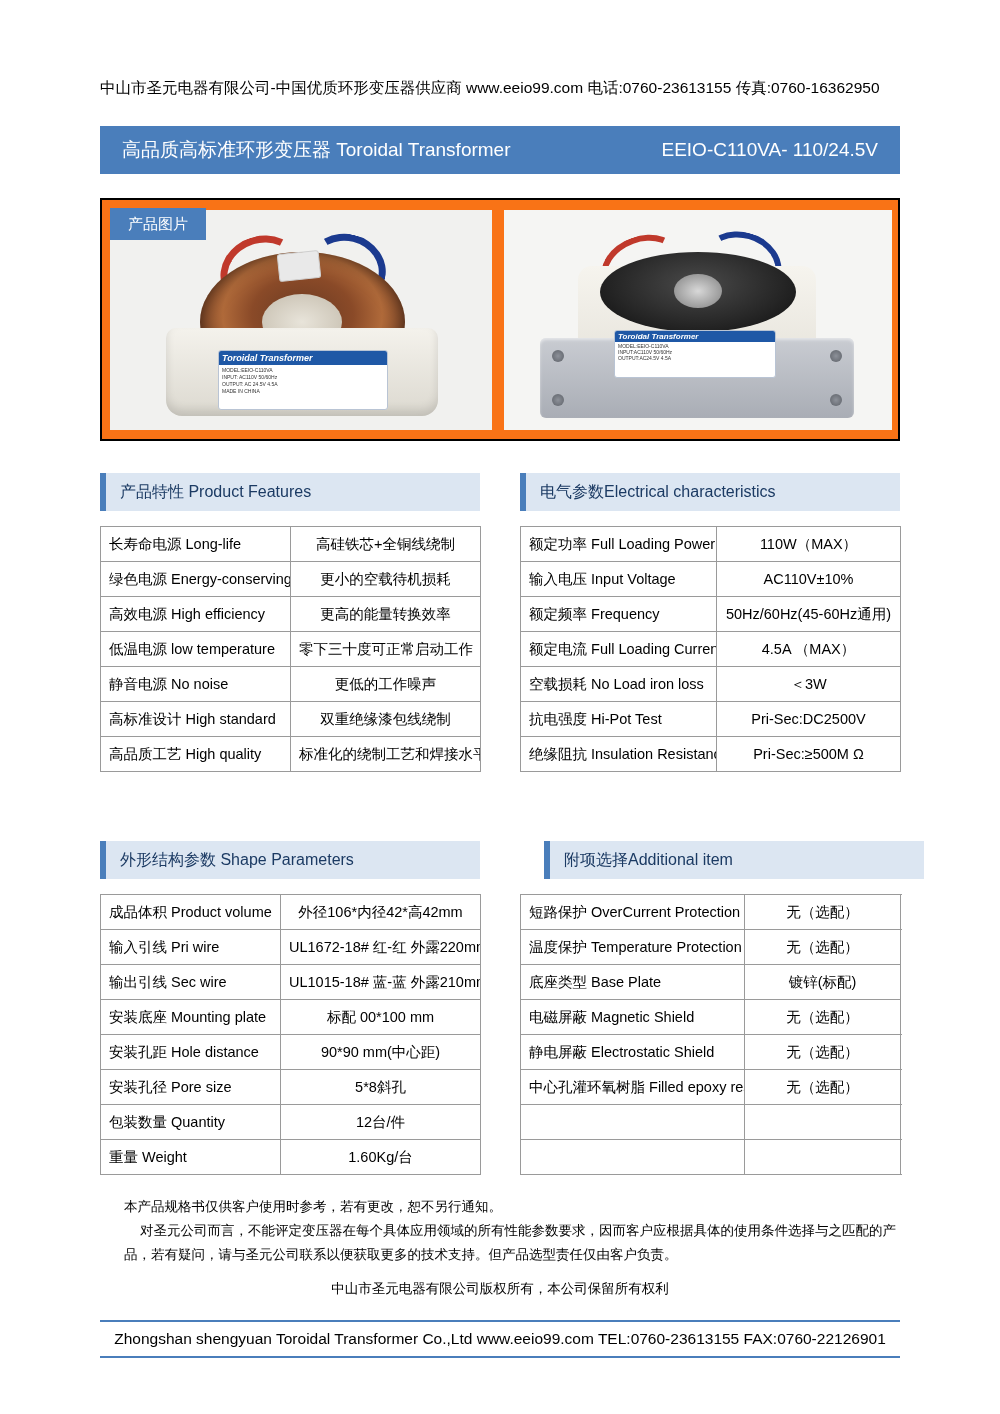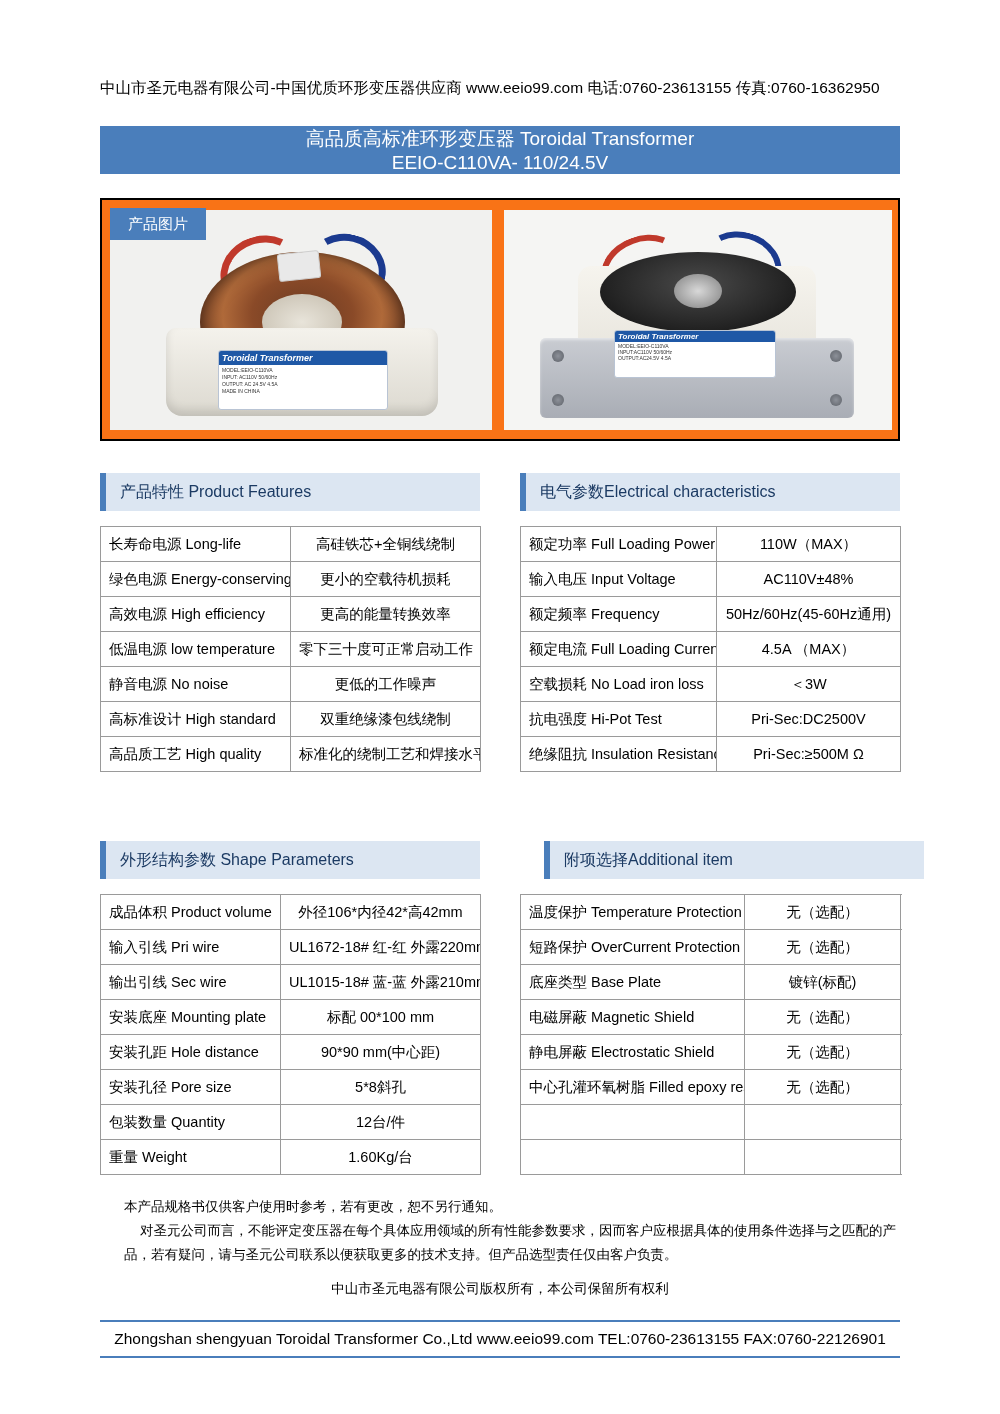--- a/index.html
+++ b/index.html
@@ -40,21 +40,20 @@
     top: 126px;
     width: 800px;
     height: 48px;
     background: #4a7ebb;
     display: flex;
     align-items: center;
     justify-content: space-between;
     box-sizing: border-box;
     padding: 0 22px;
     color: #ffffff;
-    flex-direction: column;
   }
   .title-bar .t-left {
     font-size: 19px;
   }
   .title-bar .t-right {
     font-size: 19px;
   }
 
   
   .photo-box {
@@ -392,21 +391,21 @@
         <col style="width:196px">
         <col style="width:184px">
       </colgroup>
     <tbody>
         <tr>
           <td class="k">额定功率  Full Loading Power</td>
           <td class="v">110W（MAX）</td>
         </tr>
         <tr>
           <td class="k">输入电压  Input Voltage</td>
-          <td class="v">AC110V±48%</td>
+          <td class="v">AC110V±10%</td>
         </tr>
         <tr>
           <td class="k">额定频率  Frequency</td>
           <td class="v">50Hz/60Hz(45-60Hz通用)</td>
         </tr>
         <tr>
           <td class="k">额定电流  Full Loading Current</td>
           <td class="v">4.5A （MAX）</td>
         </tr>
         <tr>
@@ -467,25 +466,25 @@
   </table>
 
   <div class="sec-head" style="left:544px; top:841px; width:380px;">附项选择Additional item</div>
   <table class="spec" id="tbl-additional" style="left:520px; top:894px; width:380px;">
     <colgroup>
         <col style="width:224px">
         <col style="width:156px">
       </colgroup>
     <tbody>
         <tr>
+          <td class="k">短路保护  OverCurrent Protection</td>
+          <td class="v" colspan="3">无（选配）</td>
+        </tr>
+        <tr>
           <td class="k">温度保护  Temperature Protection</td>
-          <td class="v" colspan="3">无（选配）</td>
-        </tr>
-        <tr>
-          <td class="k">短路保护  OverCurrent Protection</td>
           <td class="v" colspan="3">无（选配）</td>
         </tr>
         <tr>
           <td class="k" colspan="1">底座类型  Base Plate</td>
           <td class="v-small" style="width: 76px;">镀锌(标配)</td>
           <td class="v-small" style="width: 80px;">烤漆(选配)</td>
           <td class="v-small" style="width: 80px;">铜彩(选配)</td>
         </tr>
         <tr>
           <td class="k">电磁屏蔽  Magnetic Shield</td>

